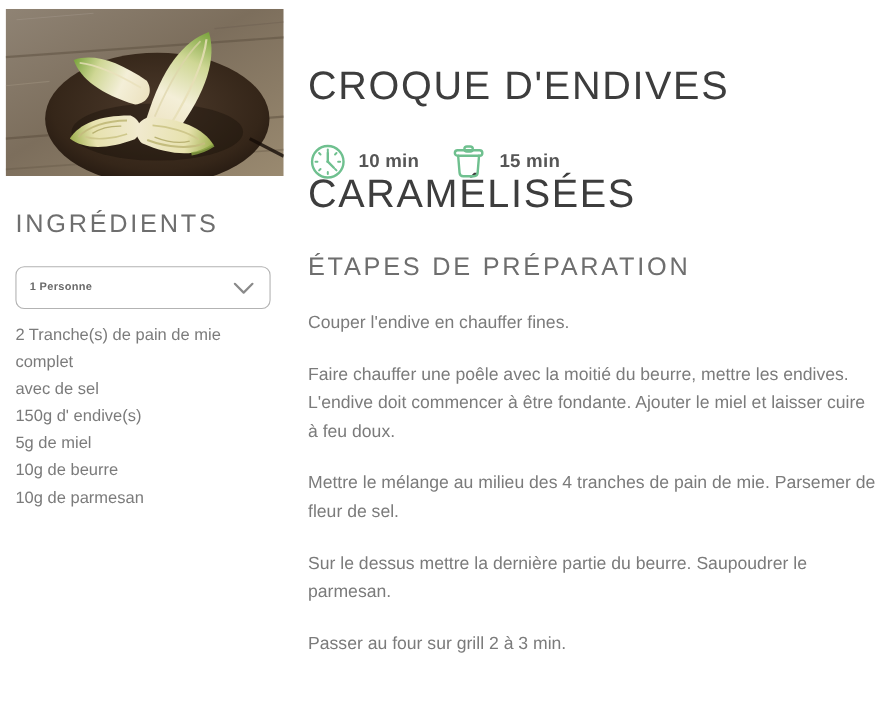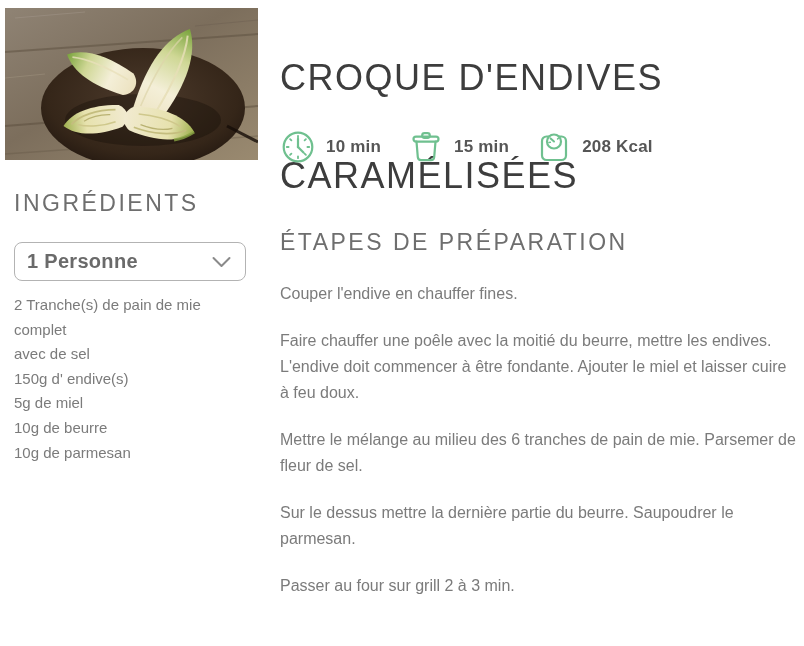--- a/index.html
+++ b/index.html
@@ -24,21 +24,21 @@
 
   
   .section-heading { color:#6e6e6e; font-size:23px; letter-spacing:2.5px; font-weight:400; }
   .heading-ingredients { position:absolute; left:14px; top:190px; }
   .heading-steps       { position:absolute; left:280px; top:229px; }
 
   
   .select-box { position:absolute; left:14px; top:242px; width:232px; height:39px;
                 border:1px solid #b3b3b3; border-radius:8px; background:#fff;
                 display:flex; align-items:center; padding:0 14px 0 12px; cursor:pointer; }
-  .select-box .value { flex:1; font-size:20px; font-weight:bold; color:#6a6a6a; letter-spacing:0.3px; }
+  .select-box .value { flex:1; font-size:10px; font-weight:bold; color:#6a6a6a; letter-spacing:0.3px; }
   .select-box svg { display:block; }
 
   
   .ingredients { position:absolute; left:14px; top:293px; width:218px;
                  font-size:15px; line-height:24.6px; color:#7b7b7b; }
 
   
   .steps { position:absolute; left:280px; top:281px; width:516px;
            font-size:16px; line-height:26px; color:#7b7b7b; }
   .steps p { margin:0 0 21px 0; }
@@ -149,32 +149,20 @@
       <span>
         <svg width="34" height="34" viewBox="0 0 34 34" fill="none" stroke="#6fc08f" stroke-width="2.2" stroke-linecap="round" stroke-linejoin="round">
           <rect x="13.2" y="3.2" width="7.6" height="4.6" rx="2.3"></rect>
           <rect x="4.5" y="6.6" width="25" height="5" rx="2.5"></rect>
           <path d="M7.5,11.6 L8.8,27.2 Q9.1,30.2 12.1,30.2 L21.9,30.2 Q24.9,30.2 25.2,27.2 L26.5,11.6"></path>
         </svg>
       </span>
       <span class="label">15 min</span>
     </div>
 
-    <div class="stat">
-      <span>
-        <svg width="34" height="34" viewBox="0 0 34 34" fill="none" stroke="#6fc08f" stroke-width="2.2" stroke-linecap="round">
-          <rect x="5" y="6.5" width="24" height="23.5" rx="4.5"></rect>
-          <circle cx="17" cy="11.5" r="7" fill="#ffffff"></circle>
-          <line x1="17" y1="11.5" x2="13.6" y2="8.4" stroke-width="2"></line>
-          <line x1="21.5" y1="8" x2="20.6" y2="9" stroke-width="1.6"></line>
-          <line x1="12" y1="12.5" x2="13.3" y2="12.3" stroke-width="1.6"></line>
-        </svg>
-      </span>
-      <span class="label">208 Kcal</span>
-    </div>
   </div>
 
   <h2 class="section-heading heading-ingredients">INGRÉDIENTS</h2>
 
   <div class="select-box">
     <span class="value">1 Personne</span>
     <span>
       <svg width="19" height="12" viewBox="0 0 19 12" fill="none" stroke="#8a8a8a" stroke-width="2" stroke-linecap="round" stroke-linejoin="round">
         <polyline points="1.5,2 9.5,10 17.5,2"></polyline>
       </svg>
@@ -188,18 +176,18 @@
     <div>5g de miel</div>
     <div>10g de beurre</div>
     <div>10g de parmesan</div>
   </div>
 
   <h2 class="section-heading heading-steps">ÉTAPES DE PRÉPARATION</h2>
 
   <div class="steps">
     <p>Couper l'endive en chauffer fines.</p>
     <p>Faire chauffer une poêle avec la moitié du beurre, mettre les endives. L'endive doit commencer à être fondante. Ajouter le miel et laisser cuire à feu doux.</p>
-    <p>Mettre le mélange au milieu des 6 tranches de pain de mie. Parsemer de fleur de sel.</p>
+    <p>Mettre le mélange au milieu des 4 tranches de pain de mie. Parsemer de fleur de sel.</p>
     <p>Sur le dessus mettre la dernière partie du beurre. Saupoudrer le parmesan.</p>
     <p>Passer au four sur grill 2 à 3 min.</p>
   </div>
 
 </div>
 
 </body></html>

